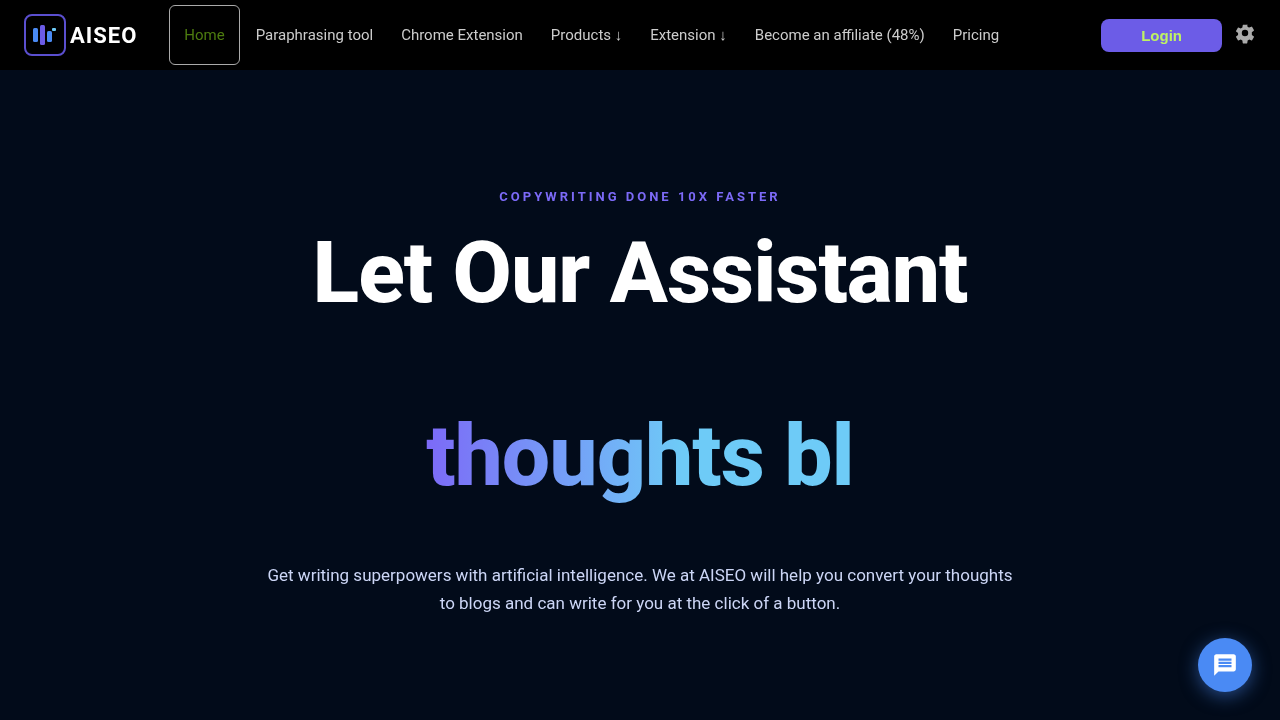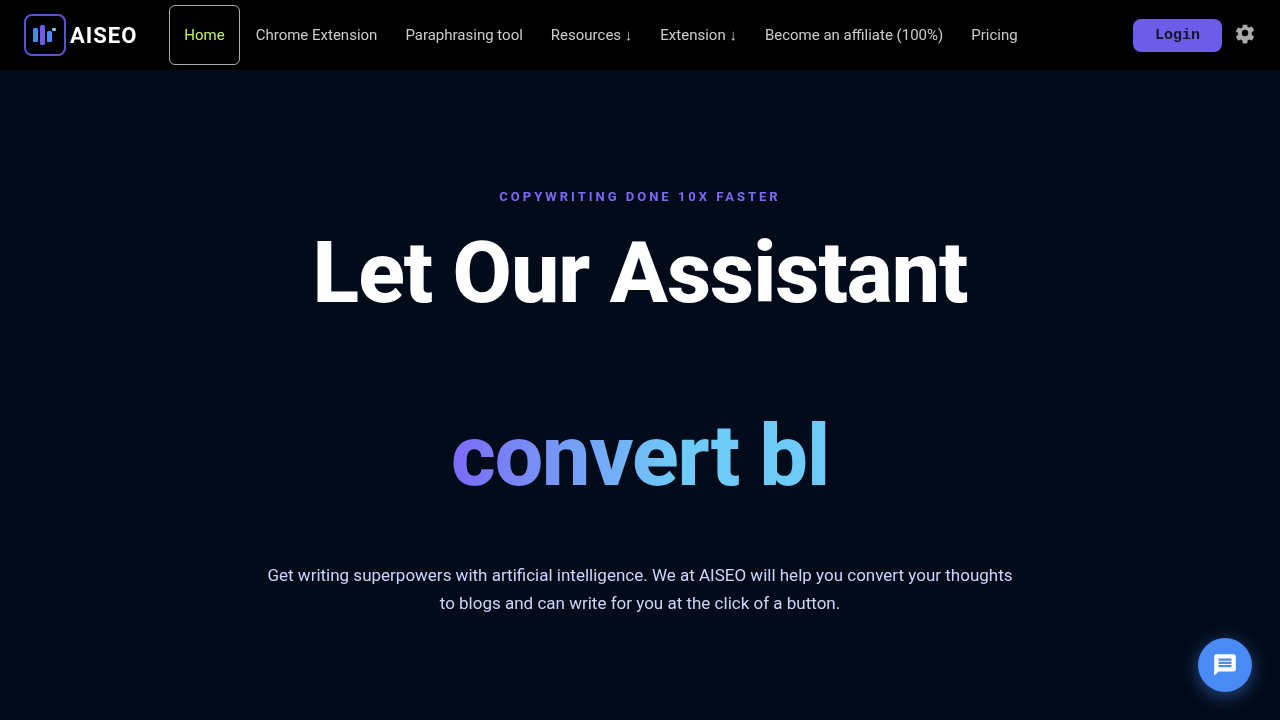--- a/index.html
+++ b/index.html
@@ -72,36 +72,35 @@
       font-size: 15px;
       padding: 6px 12px;
       border-radius: 6px;
       white-space: nowrap;
       cursor: pointer;
       transition: color 0.2s;
     }
 
     .nav-link.active {
       border: 1.5px solid #aaa;
-      color: #bef264;
+      color: #4d7c0f;
       padding: 20px 14px;
       border-radius: 6px;
     }
 
     .login-btn {
       background: #6c5ce7;
-      color: #0f172a;
+      color: #bef264;
       border: none;
-      padding: 8px 22px;
+      padding: 8px 40px;
       border-radius: 8px;
       font-size: 15px;
       font-weight: 600;
       cursor: pointer;
       margin-left: 16px;
-      font-family: Liberation Mono, monospace;
     }
 
     .gear-icon {
       margin-left: 12px;
       cursor: pointer;
       color: #aaa;
     }
 
     
     .hero {
@@ -195,45 +194,45 @@
         <rect x="8" y="3" width="5" height="20" rx="1.5" fill="#6c5ce7"></rect>
         <rect x="15" y="9" width="5" height="11" rx="1.5" fill="#4a8af4"></rect>
         <rect x="20" y="6" width="4" height="3" rx="1" fill="#6ecbf7"></rect>
       </svg>
     </div>
     <span class="logo-text">AISEO</span>
   </a>
 
   <div class="nav-links">
     <a class="nav-link active">Home</a>
+    <a class="nav-link">Paraphrasing tool</a>
     <a class="nav-link">Chrome Extension</a>
-    <a class="nav-link">Paraphrasing tool</a>
-    <a class="nav-link">Resources ↓</a>
+    <a class="nav-link">Products ↓</a>
     <a class="nav-link">Extension ↓</a>
-    <a class="nav-link">Become an affiliate (100%)</a>
+    <a class="nav-link">Become an affiliate (48%)</a>
     <a class="nav-link">Pricing</a>
   </div>
 
   <button class="login-btn">Login</button>
 
   <span class="gear-icon">
     <svg class="gear-svg" viewBox="0 0 24 24" xmlns="http://www.w3.org/2000/svg">
       <path d="M12 15.5a3.5 3.5 0 1 1 0-7 3.5 3.5 0 0 1 0 7zm7.43-2.37c.04-.32.07-.65.07-.98s-.03-.67-.07-1l2.16-1.68a.5.5 0 0 0 .12-.64l-2.05-3.54a.5.5 0 0 0-.61-.22l-2.55 1.03c-.53-.41-1.1-.75-1.73-.99l-.38-2.71A.488.488 0 0 0 14 3h-4a.488.488 0 0 0-.49.42l-.38 2.71c-.63.24-1.2.58-1.73.99L4.85 6.09a.5.5 0 0 0-.61.22L2.19 9.85a.49.49 0 0 0 .12.64L4.47 12.1c-.04.33-.07.66-.07 1s.03.67.07.99l-2.16 1.69a.49.49 0 0 0-.12.64l2.05 3.54c.13.22.4.3.61.22l2.55-1.03c.53.41 1.1.75 1.73.99l.38 2.71c.06.28.31.48.49.48h4c.28 0 .49-.2.49-.48l.38-2.71c.63-.24 1.2-.58 1.73-.99l2.55 1.03c.22.08.48 0 .61-.22l2.05-3.54a.49.49 0 0 0-.12-.64l-2.16-1.69z"></path>
     </svg>
   </span>
 </nav>
 
 <section class="hero">
   <p class="hero-eyebrow">COPYWRITING DONE 10X FASTER</p>
 
   <div>
     <h1 class="hero-title">
       <span>Let Our Assistant</span><br>
       <br>
-      <span class="hero-title-line3">convert bl</span>
+      <span class="hero-title-line3">thoughts bl</span>
     </h1>
   </div>
 
   <p class="hero-description">Get writing superpowers with artificial intelligence. We at AISEO will help you convert your thoughts to blogs and can write for you at the click of a button.</p>
 </section>
 
 <div class="chat-bubble">
   <svg viewBox="0 0 24 24" xmlns="http://www.w3.org/2000/svg">
     <path d="M20 2H4c-1.1 0-2 .9-2 2v18l4-4h14c1.1 0 2-.9 2-2V4c0-1.1-.9-2-2-2zm-2 12H6v-2h12v2zm0-3H6V9h12v2zm0-3H6V6h12v2z"></path>
   </svg>

